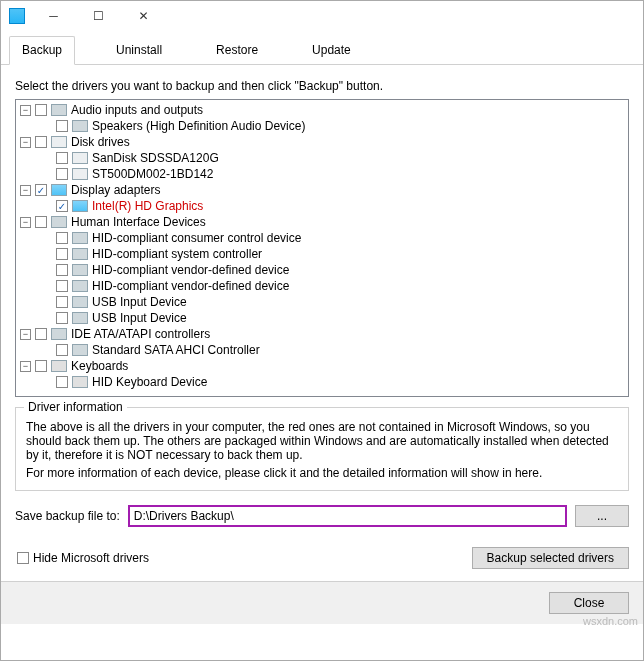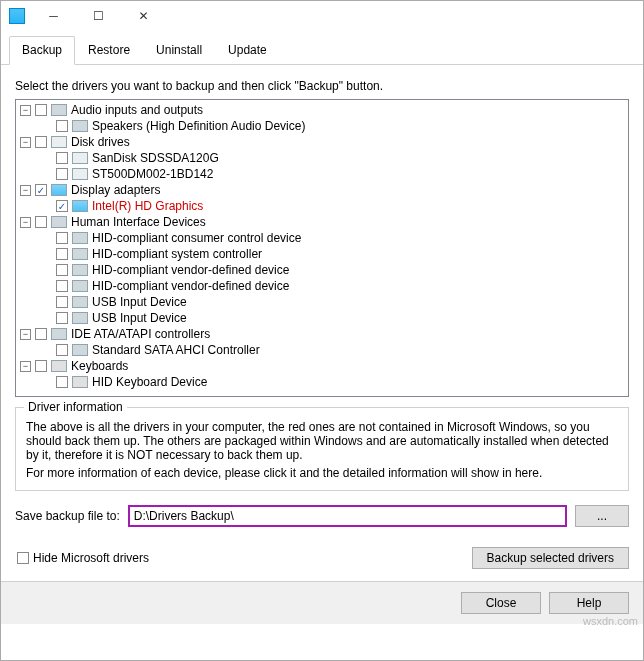--- a/index.html
+++ b/index.html
@@ -1,21 +1,21 @@
 <!DOCTYPE html>
 <html><head>
 <meta charset="utf-8">
 <style>
 * { box-sizing: border-box; font-family: "Segoe UI", Tahoma, sans-serif; font-size: 12px; }
 body { margin: 0; background: #fff; width: 644px; height: 661px; overflow: hidden; border: 1px solid #aaa; }
 .titlebar { height: 30px; display: flex; align-items: center; padding: 0 0 0 8px; background: #fff; }
 .titlebar .icon-app { width: 16px; height: 16px; background: linear-gradient(#4fc3f7,#29b6f6); margin-right: 6px; border:1px solid #0288d1; }
 .titlebar .title { flex: 1; font-size: 12px; }
 .winbtn { width: 45px; height: 28px; display:flex; align-items:center; justify-content:center; color:#333; }
-.tabs { display:flex; border-bottom:1px solid #d0d0d0; padding: 0 8px; margin-top:4px; }
+.tabs { display:flex; border-bottom:1px solid #d0d0d0; padding: 0 8px; margin-top:4px;gap:28px; }
 .tab { padding: 6px 12px 7px; border:1px solid transparent; position:relative; bottom:-1px; cursor:default; }
 .tab.active { border:1px solid #d0d0d0; border-bottom:1px solid #fff; background:#fff; border-radius:2px 2px 0 0; }
 .body { padding: 8px 14px 0 14px; }
 .instr { margin: 6px 0 6px 0; }
 .tree-wrap { border:1px solid #828790; height: 298px; overflow-y:scroll; background:#fff; padding:2px 0; position:relative; }
 .row { display:flex; align-items:center; height:16px; padding-left:4px; white-space:nowrap; }
 .ind { display:inline-block; width:18px; }
 .exp { width:11px; height:11px; border:1px solid #888; display:inline-flex; align-items:center; justify-content:center; font-size:9px; line-height:9px; color:#444; margin-right:4px; background:#fff; cursor:pointer; }
 .chk { width:12px; height:12px; border:1px solid #888; margin-right:4px; display:inline-flex; align-items:center; justify-content:center; font-size:10px; color:#1a5fb4; cursor:pointer;}
 .icn { width:16px; height:12px; margin-right:4px; display:inline-block; background:#cfd8dc; border:1px solid #90a4ae; }
@@ -43,22 +43,22 @@
 
 <div class="titlebar">
   <div class="icon-app"></div>
   <div class="winbtn">─</div>
   <div class="winbtn">☐</div>
   <div class="winbtn">✕</div>
 </div>
 
 <div class="tabs">
   <div class="tab active">Backup</div>
+  <div class="tab">Uninstall</div>
   <div class="tab">Restore</div>
-  <div class="tab">Uninstall</div>
   <div class="tab">Update</div>
 </div>
 
 <div class="body">
   <div class="instr">Select the drivers you want to backup and then click "Backup" button.</div>
 
   <div class="tree-wrap">
     <div class="row">
         <span class="exp">−</span>
         <span class="chk"></span>
@@ -201,16 +201,15 @@
   <div class="bottomrow">
     <span class="chk"></span>
     <span>Hide Microsoft drivers</span>
     <div style="flex:1"></div>
     <button class="btn">Backup selected drivers</button>
   </div>
 </div>
 
 <div class="footer">
   <button class="btn" style="width:80px">Close</button>
-  <button class="btn" style="width:80px">Help</button>
 </div>
 
 <div class="watermark">wsxdn.com</div>
 
 </body></html>

